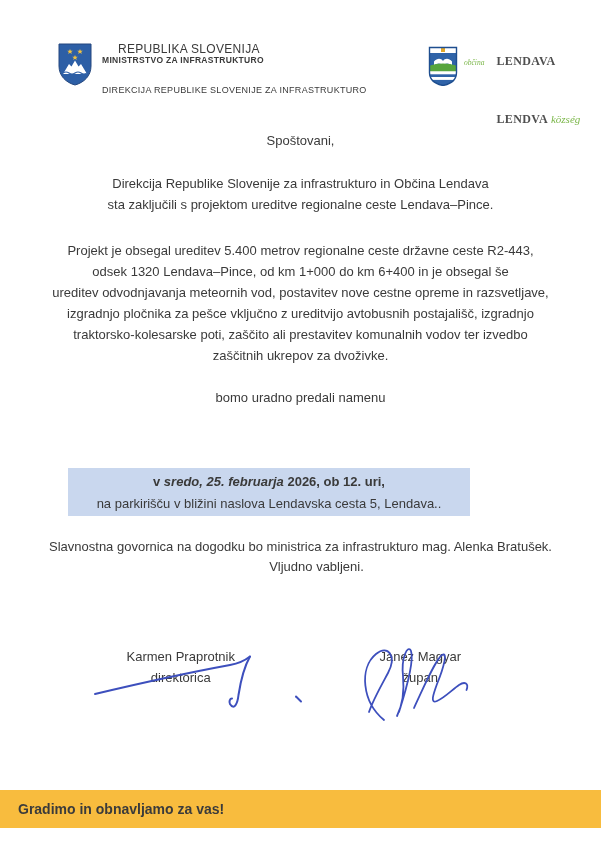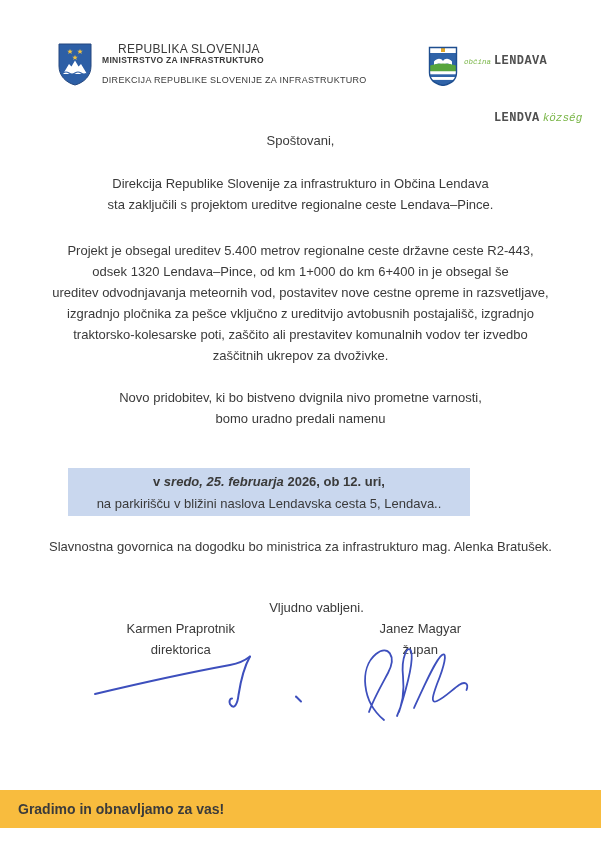--- a/index.html
+++ b/index.html
@@ -17,35 +17,35 @@
   .ministry-block {
     position: absolute;
     left: 57px; top: 42px;
     display: flex;
     gap: 9px;
     align-items: flex-start;
   }
   .ministry-text { padding-top: 2px; }
   .ministry-line1 { font-size: 12px; letter-spacing: 0.3px; line-height: 10px; padding-left: 16px; }
   .ministry-line2 { font-size: 8.5px; font-weight: 700; letter-spacing: 0.3px; line-height: 10px; margin-top: 1px; }
-  .ministry-line3 { font-size: 9px; letter-spacing: 0.3px; margin-top: 10px; }
+  .ministry-line3 { font-size: 9px; letter-spacing: 0.3px; margin-top: 20px; }
 
   .municipality-block {
     position: absolute;
     left: 428px; top: 46px;
     display: flex;
     gap: 6px;
     align-items: flex-start;
   }
   .municipality-text {
     margin-top: 9px;
-    font-family: Liberation Mono, monospace;
+    font-family: Liberation Serif, serif;
     display: grid;
     grid-template-columns: auto auto;
-    column-gap: 3px;
+    column-gap: 12px;
     align-items: baseline;
     line-height: 12px;
   }
   .muni-prefix {
     font-style: italic;
     font-size: 7.5px;
     color: var(--municipality-green, #7ab648);
     justify-self: end;
   }
   .muni-name { font-size: 12px; font-weight: 700; letter-spacing: 0.4px; color: #4f4f4f; }
@@ -69,28 +69,28 @@
     background: var(--highlight-box, #c9d7ee);
     text-align: center;
     box-sizing: border-box;
     padding-top: 3px;
   }
   .event-line { font-size: 13px; line-height: 22px; }
   .event-line1 { font-weight: 700; }
   .event-emph { font-style: italic; }
 
   .speaker { top: 536px; }
-  .closing { top: 597px; padding-left: 32px; }
+  .closing { top: 556px; padding-left: 32px; }
 
   .signatories {
     position: absolute;
     left: 61px; right: 61px; top: 618px;
     display: flex;
   }
-  .signatory { flex: 1; text-align: center; }
+  .signatory { flex: 1; text-align: center; margin-top: 28px; }
   .sig-name { font-size: 13px; line-height: 21px; }
   .sig-title { font-size: 13px; line-height: 22px; }
 
   .sig-scribble { position: absolute; color: var(--signature-ink, #3d4fbd); }
   .sig-scribble-left { left: 92px; top: 652px; }
   .sig-scribble-right { left: 352px; top: 640px; }
 
   
   .footer-bar {
     position: absolute;
@@ -179,21 +179,20 @@
   <div class="centered project">
     <div class="t">Projekt je obsegal ureditev 5.400 metrov regionalne ceste državne ceste R2-443,</div>
     <div class="t">odsek 1320 Lendava–Pince, od km 1+000 do km 6+400 in je obsegal še</div>
     <div class="t">ureditev odvodnjavanja meteornih vod, postavitev nove cestne opreme in razsvetljave,</div>
     <div class="t">izgradnjo pločnika za pešce vključno z ureditvijo avtobusnih postajališč, izgradnjo</div>
     <div class="t">traktorsko-kolesarske poti, zaščito ali prestavitev komunalnih vodov ter izvedbo</div>
     <div class="t">zaščitnih ukrepov za dvoživke.</div>
   </div>
 
   <div class="centered handover">
-    <div class="t">Novo pridobitev, ki bo bistveno dvignila nivo prometne varnosti,</div>
     <div class="t">bomo uradno predali namenu</div>
   </div>
 
   <div class="event-box">
     <div class="event-line event-line1">
       <span>v </span><span class="event-emph">sredo, 25. februarja </span><span>2026, ob 12. uri,</span>
     </div>
     <div class="event-line">na parkirišču v bližini naslova Lendavska cesta 5, Lendava..</div>
   </div>
 

